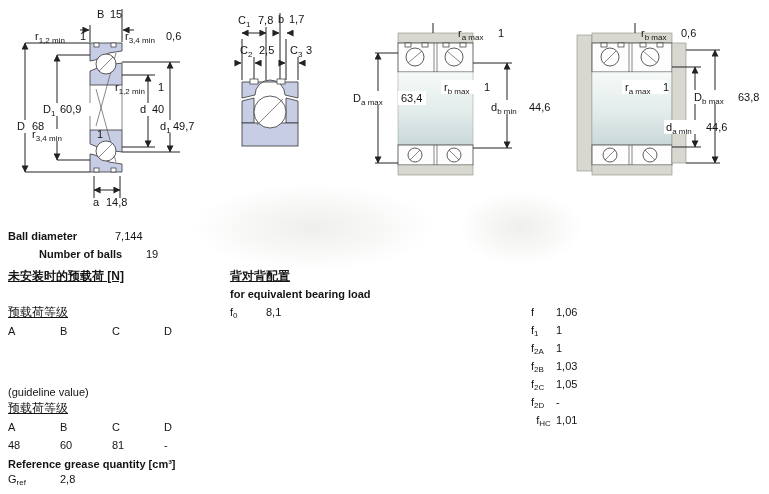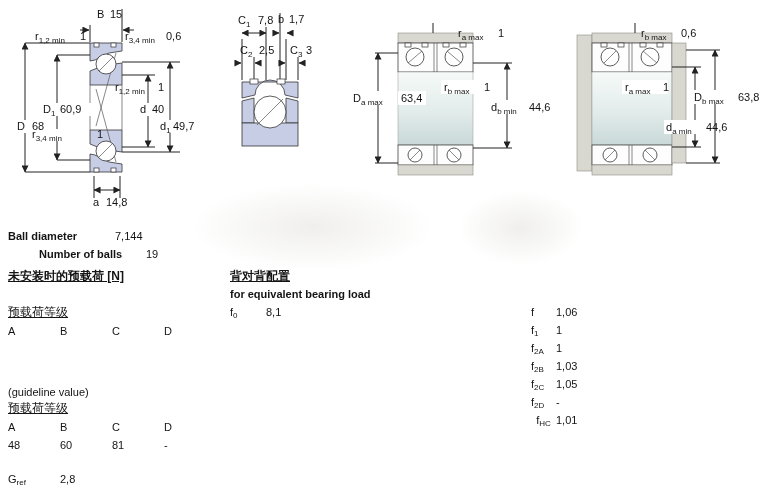--- a/index.html
+++ b/index.html
@@ -283,20 +283,21 @@
 
   <div class="t" style="left:8px;top:386px;">(guideline value)</div>
   <div class="t zh" style="left:8px;top:402px;">预载荷等级</div>
   <div class="t cols" style="left:8px;top:421px;">
     <span>A</span><span>B</span><span>C</span><span>D</span>
   </div>
   <div class="t cols" style="left:8px;top:439px;">
     <span>48</span><span>60</span><span>81</span><span>-</span>
   </div>
 
+  <div class="t b" style="left:8px;top:458px;">Reference grease quantity [cm³]</div>
   <div class="t" style="left:8px;top:473px;">
     <span class="glbl"><span>G</span><span class="sub">ref</span></span><span>2,8</span>
   </div>
 
   <div class="t b zh" style="left:230px;top:270px;">背对背配置</div>
   <div class="t b" style="left:230px;top:288px;">for equivalent bearing load</div>
   <div class="t" style="left:230px;top:306px;">
     <span class="f0lbl"><span>f</span><span class="sub">0</span></span><span>8,1</span>
   </div>
 

